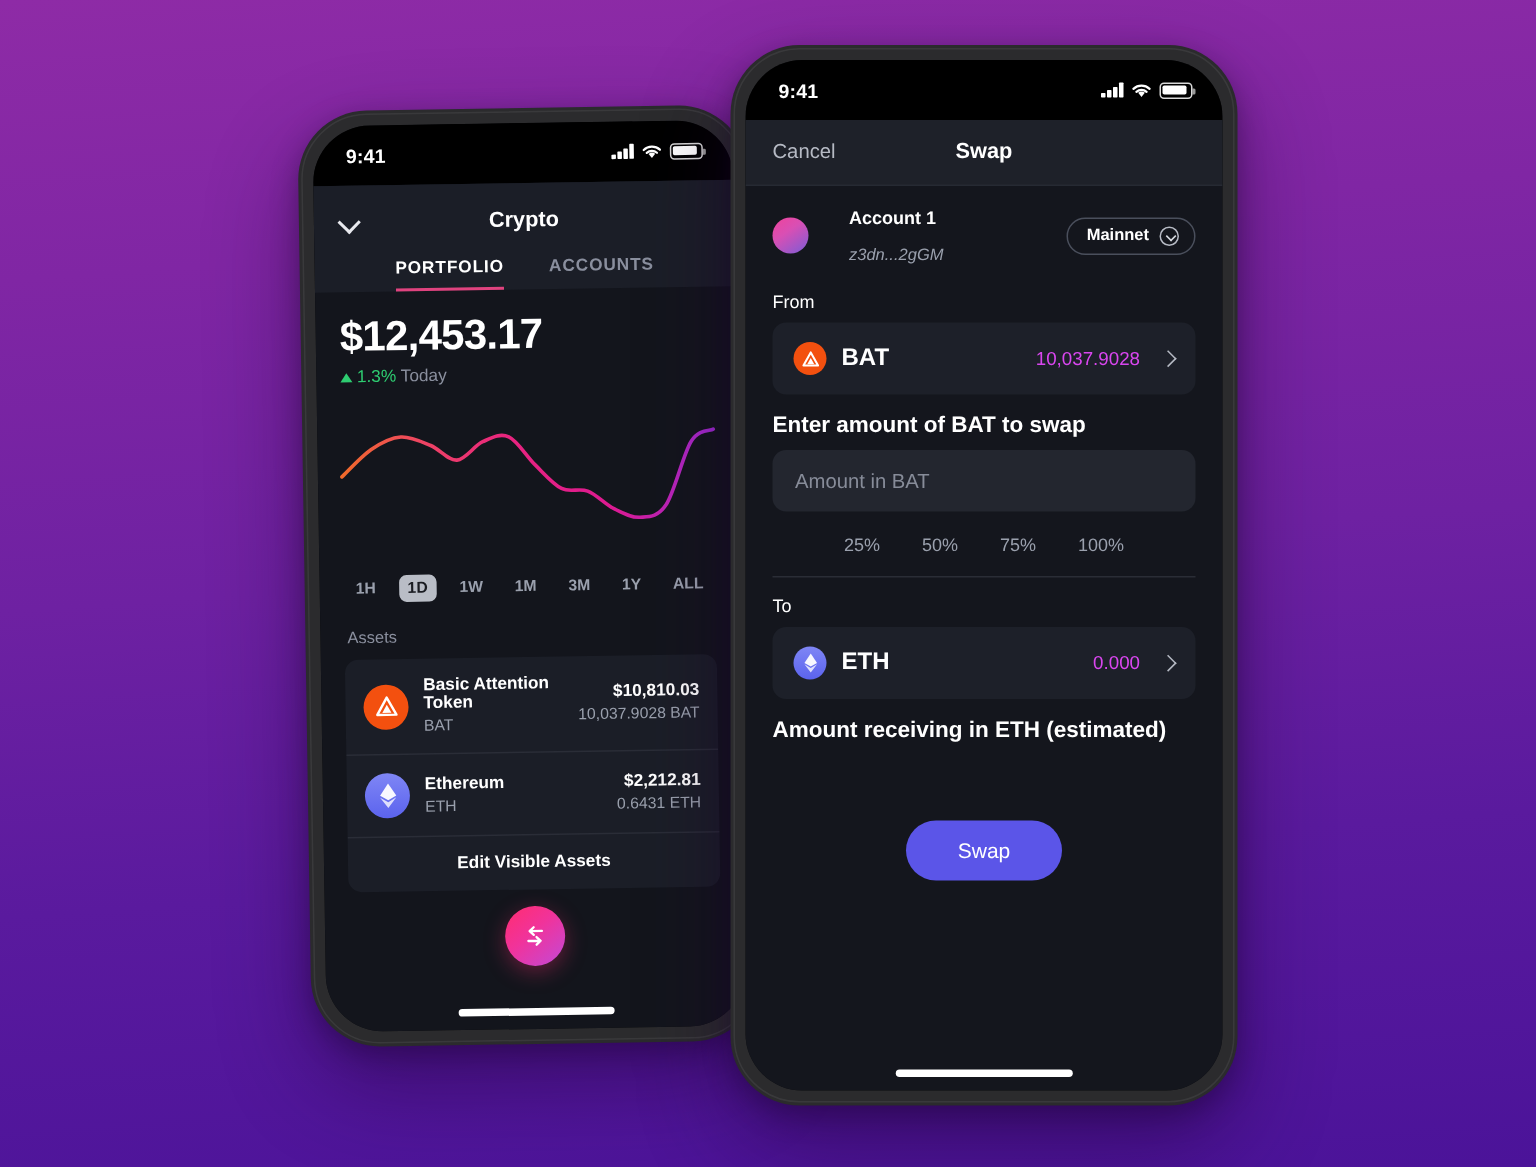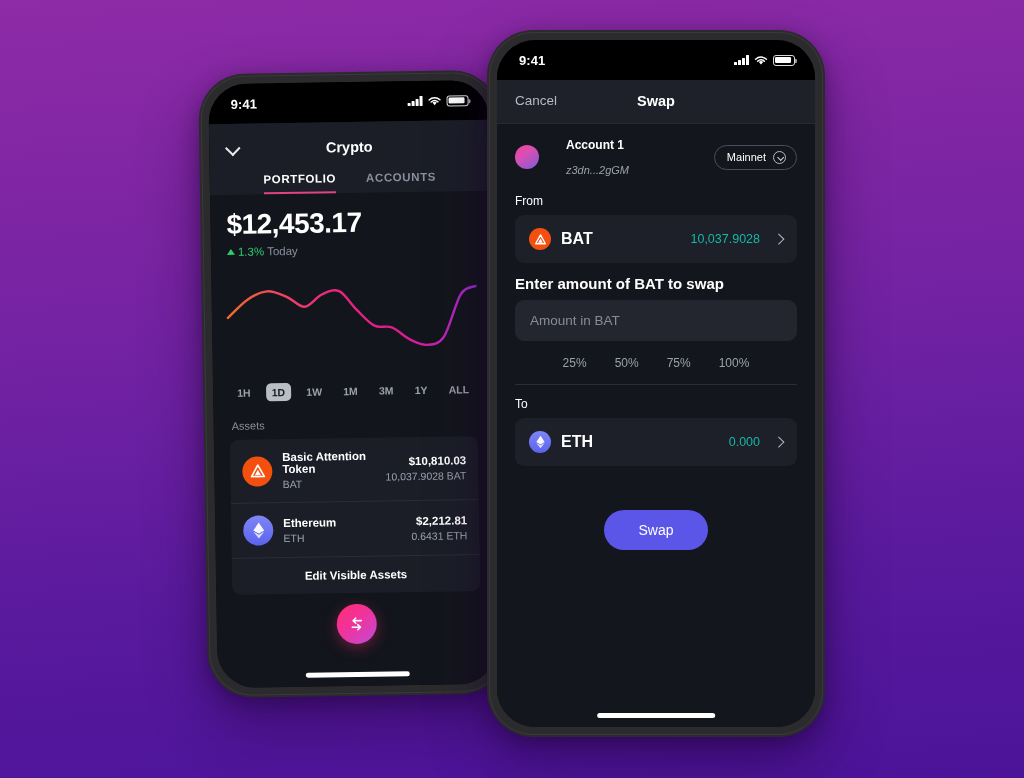--- a/index.html
+++ b/index.html
@@ -182,39 +182,39 @@
     flex: 0 0 24px;
   }
   .acct-texts { flex: 1; }
   .acct-name { color: #fff; font-size: 12px; font-weight: bold; }
   .acct-addr { color: #9aa0ad; font-size: 11px; margin-top: 12px; font-style: italic; }
   .net-pill {
     display: flex; align-items: center; gap: 7px;
     border: 1px solid #4a4f5c; border-radius: 14px;
     padding: 5px 10px 5px 12px; cursor: pointer;
   }
-  .net-pill span { color: #fff; font-size: 11px; font-weight: normal; }
+  .net-pill span { color: #fff; font-size: 11px; font-weight: bold; }
   .circ-chev {
     width: 13px; height: 13px; border-radius: 50%; border: 1px solid #b6bac4;
     position: relative; flex: 0 0 13px;
   }
   .circ-chev::before {
     content:""; position:absolute; left:3.6px; top:3px;
     width:4.4px; height:4.4px;
     border-right:1.3px solid #d7dae1; border-bottom:1.3px solid #d7dae1;
     transform: rotate(45deg);
   }
 
   .sec-label { color: #fff; font-size: 12px; font-weight: normal; padding: 8px 18px 7px 18px; }
   .token-card {
     margin: 0 18px; background: #1d2029; border-radius: 9px;
     display: flex; align-items: center; gap: 10px; padding: 13px 14px; cursor: pointer;
   }
   .token-sym { color: #fff; font-size: 16px; font-weight: bold; flex: 1; }
-  .token-bal { color: #14b8a6; font-size: 12.5px; }
+  .token-bal { color: #d946ef; font-size: 12.5px; }
   .chev-right { width: 9px; height: 9px; position: relative; flex: 0 0 9px; margin-left: 4px;}
   .chev-right::before {
     content:""; position:absolute; left:1px; top:0;
     width:6.5px; height:6.5px;
     border-right:1.8px solid #b6bac4; border-top:1.8px solid #b6bac4;
     transform: rotate(45deg);
   }
   .hint { color: #fff; font-size: 15px; font-weight: bold; padding: 12px 18px 8px 18px; }
   .amt-input {
     margin: 0 18px; background: #23262f; border-radius: 9px;
@@ -426,20 +426,21 @@
           <div class="coin coin-eth" style="width:22px;height:22px;flex:0 0 22px">
             <svg width="11" height="14" viewBox="0 0 14 20">
               <path d="M7 1 L13 10 L7 13.4 L1 10 Z" fill="#fff" opacity=".95"></path>
               <path d="M7 14.8 L13 11.3 L7 19 L1 11.3 Z" fill="#fff" opacity=".78"></path>
             </svg>
           </div>
           <div class="token-sym">ETH</div>
           <div class="token-bal">0.000</div>
           <div class="chev-right"></div>
         </div>
+        <div class="hint">Amount receiving in ETH (estimated)</div>
 
         <div class="p2-swap-wrap">
           <div class="swap-btn">Swap</div>
         </div>
 
         <div class="homebar"></div>
       </div>
     </div>
   </div>
 

